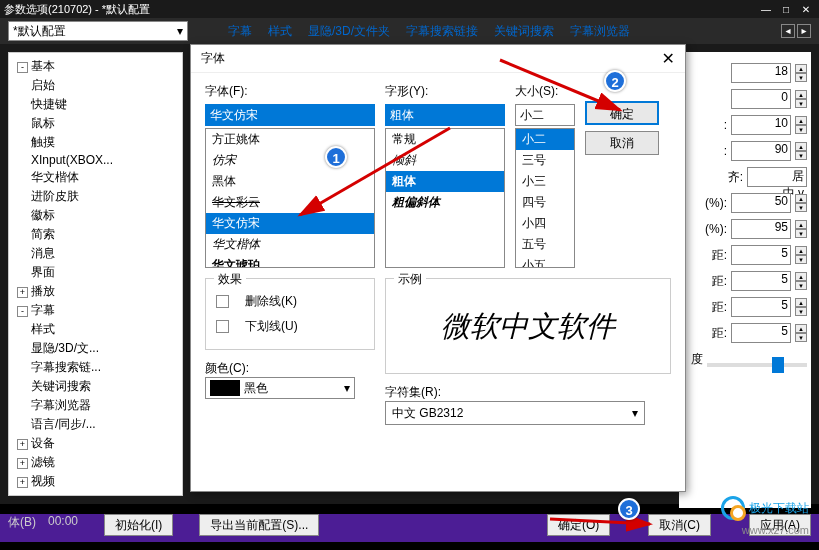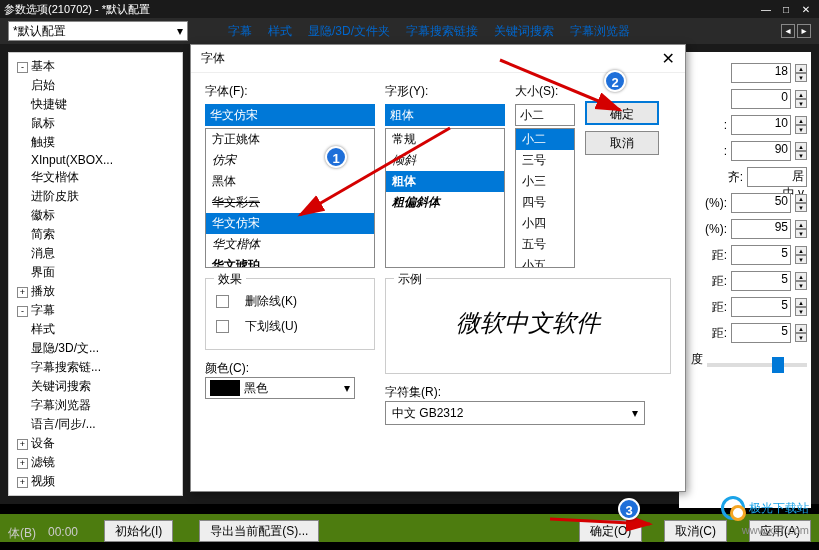--- a/index.html
+++ b/index.html
@@ -26,24 +26,24 @@
 
 .right-props { position: absolute; right: 12px; top: 60px; width: 130px; }
 .prop-row { display: flex; align-items: center; justify-content: flex-end; height: 26px; gap: 4px; }
 .prop-label { color: #000; text-align: right; }
 .prop-input { width: 60px; height: 20px; background: #fff; color: #000; border: 1px solid #888; text-align: right; padding-right: 2px; padding-left: 33px; }
 .prop-spin { width: 12px; display: flex; flex-direction: column; }
 .prop-spin span { height: 9px; border: 1px solid #888; font-size: 7px; text-align: center; line-height: 7px; background: #eee; color: #000; }
 .slider-track { width: 100px; height: 4px; background: #ddd; position: relative; margin-top: 12px; }
 .slider-thumb { position: absolute; width: 12px; height: 16px; background: #0078d7; top: -6px; left: 65px; }
 
-.bottombar { position: absolute; bottom: 8px; left: 0; right: 0; height: 28px; display: flex; align-items: flex-end; padding: 0 8px; gap: 8px; background: #4d7c0f; }
+.bottombar { position: absolute; bottom: 8px; left: 0; right: 0; height: 28px; display: flex; align-items: flex-start; padding: 0 8px; gap: 8px; background: #4c1d95; }
 .bb-left { display: flex; gap: 12px; color: #ccc; }
 .bb-btn { background: #eee; color: #000; border: 1px solid #888; padding: 2px 10px; height: 22px; margin-left: 18px; }
-.bb-right { margin-left: auto; display: flex; gap: 4px; }
+.bb-right { margin-left: auto; display: flex; gap: 20px; }
 
 
 .dialog { position: absolute; left: 190px; top: 44px; width: 496px; height: 448px; background: #fff; color: #000; border: 1px solid #888; box-shadow: 2px 2px 8px rgba(0,0,0,.4); }
 .dlg-title { height: 28px; display: flex; align-items: center; padding: 0 10px; border-bottom: 1px solid #eee; }
 .dlg-title span:first-child { flex: 1; }
 .dlg-close { font-size: 16px; cursor: pointer; }
 .dlg-body { padding: 10px 14px; }
 .dlg-cols { display: flex; gap: 10px; }
 .col { display: flex; flex-direction: column; }
 .col-label { margin-bottom: 4px; }
@@ -56,21 +56,21 @@
 .list-item.bold { font-weight: bold; }
 .list-item.strike { text-decoration: line-through; }
 .dlg-btns { display: flex; gap: 6px; }
 .dlg-btn { width: 74px; height: 24px; border: 1px solid #888; background: #e8e8e8; text-align: center; line-height: 22px; cursor: pointer; }
 .dlg-btn.primary { border: 2px solid #0078d7; }
 
 .groupbox { border: 1px solid #ccc; margin-top: 10px; padding: 10px; position: relative; }
 .groupbox-title { position: absolute; top: -8px; left: 8px; background: #fff; padding: 0 4px; }
 .check-row { display: flex; align-items: center; gap: 16px; padding: 4px 0; }
 .check-box { width: 13px; height: 13px; border: 1px solid #888; }
-.sample-text { font-size: 24px; font-family: "SimSun", serif; text-align: center; padding: 18px 0; font-style: italic; }
+.sample-text { font-size: 29px; font-family: "SimSun", serif; text-align: center; padding: 18px 0; font-style: italic; }
 .color-combo { display: flex; align-items: center; border: 1px solid #888; width: 150px; height: 22px; }
 .color-swatch { width: 30px; height: 16px; background: #000; margin: 0 4px; }
 .charset-combo { border: 1px solid #888; height: 24px; display: flex; align-items: center; padding: 0 6px; width: 260px; justify-content: space-between; }
 
 
 .anno-circle { position: absolute; width: 22px; height: 22px; border-radius: 50%; background: #1e6fd9; color: #fff; font-weight: bold; text-align: center; line-height: 22px; border: 2px solid #fff; box-shadow: 0 0 3px rgba(0,0,0,.5); font-size: 13px; }
 .arrow { position: absolute; pointer-events: none; }
 .watermark { position: absolute; right: 10px; bottom: 30px; color: #1aa3e8; font-size: 13px; display: flex; align-items: center; gap: 4px; }
 .wm-icon { width: 24px; height: 24px; border-radius: 50%; border: 3px solid #1aa3e8; position: relative; }
 .wm-icon::after { content: ""; position: absolute; width: 10px; height: 10px; border: 3px solid #f5a623; border-radius: 50%; right: -4px; bottom: -4px; background: #fff; }

